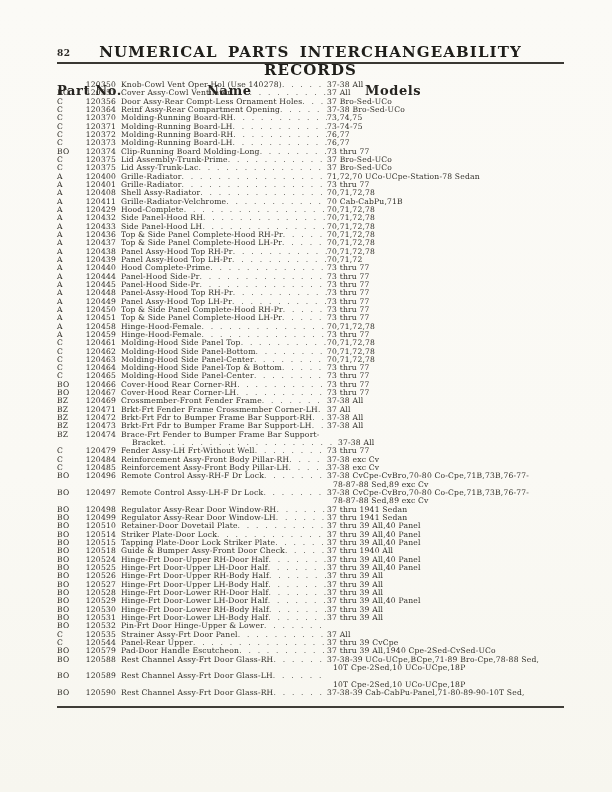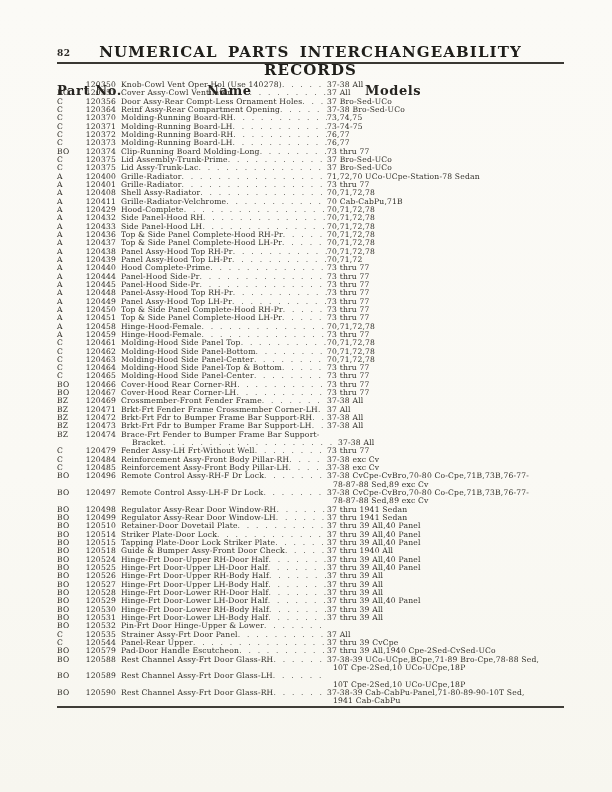--- a/index.html
+++ b/index.html
@@ -136,17 +136,16 @@
       <div class="row"><span class="c-pre">BO</span><span class="c-part">120531</span><span class="c-name"><span class="nm">Hinge-Frt Door-Lower LH-Body Half</span><span class="dots"></span></span><span class="c-models">37 thru 39 All</span></div>
       <div class="row"><span class="c-pre">BO</span><span class="c-part">120532</span><span class="c-name"><span class="nm">Pin-Frt Door Hinge-Upper &amp; Lower</span><span class="dots"></span></span></div>
       <div class="row"><span class="c-pre">C</span><span class="c-part">120535</span><span class="c-name"><span class="nm">Strainer Assy-Frt Door Panel</span><span class="dots"></span></span><span class="c-models">37 All</span></div>
       <div class="row"><span class="c-pre">C</span><span class="c-part">120544</span><span class="c-name"><span class="nm">Panel-Rear Upper</span><span class="dots"></span></span><span class="c-models">37 thru 39 CvCpe</span></div>
       <div class="row"><span class="c-pre">BO</span><span class="c-part">120579</span><span class="c-name"><span class="nm">Pad-Door Handle Escutcheon</span><span class="dots"></span></span><span class="c-models">37 thru 39 All,1940 Cpe-2Sed-CvSed-UCo</span></div>
       <div class="row"><span class="c-pre">BO</span><span class="c-part">120588</span><span class="c-name"><span class="nm">Rest Channel Assy-Frt Door Glass-RH</span><span class="dots"></span></span><span class="c-models">37-38-39 UCo-UCpe,BCpe,71-89 Bro-Cpe,78-88 Sed,</span></div>
       <div class="row"><span class="c-pre"></span><span class="c-part"></span><span class="c-name"><span class="nm"></span></span><span class="c-models" style="padding-left: 6px;">10T Cpe-2Sed,10 UCo-UCpe,18P</span></div>
       <div class="row"><span class="c-pre">BO</span><span class="c-part">120589</span><span class="c-name"><span class="nm">Rest Channel Assy-Frt Door Glass-LH</span><span class="dots"></span></span></div>
       <div class="row"><span class="c-pre"></span><span class="c-part"></span><span class="c-name"><span class="nm"></span></span><span class="c-models" style="padding-left: 6px;">10T Cpe-2Sed,10 UCo-UCpe,18P</span></div>
       <div class="row"><span class="c-pre">BO</span><span class="c-part">120590</span><span class="c-name"><span class="nm">Rest Channel Assy-Frt Door Glass-RH</span><span class="dots"></span></span><span class="c-models">37-38-39 Cab-CabPu-Panel,71-80-89-90-10T Sed,</span></div>
-      <div class="row"><span class="c-pre"></span><span class="c-part"></span><span class="c-name"><span class="nm"></span></span><span class="c-models" style="padding-left: 6px;">1941 Cab-CabPu</span></div>
     </div>
 
   <div class="rule-bottom"></div>
 </div>
 
 </body></html>

